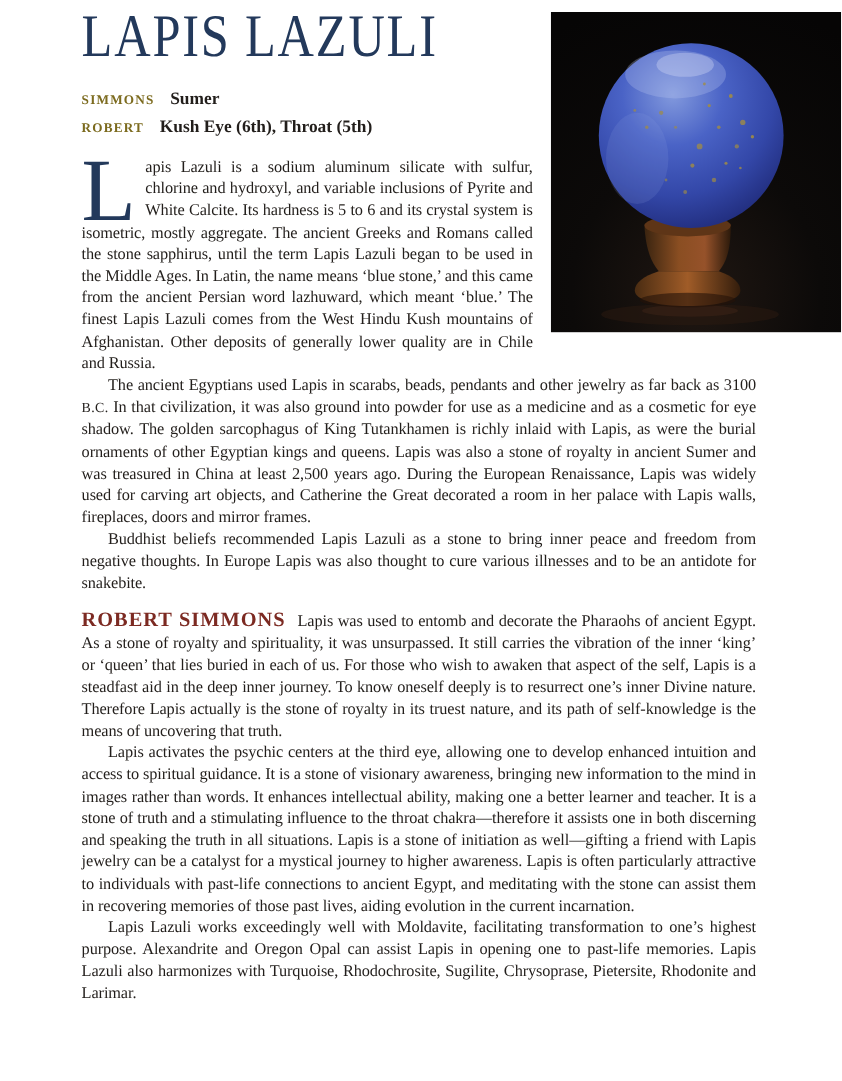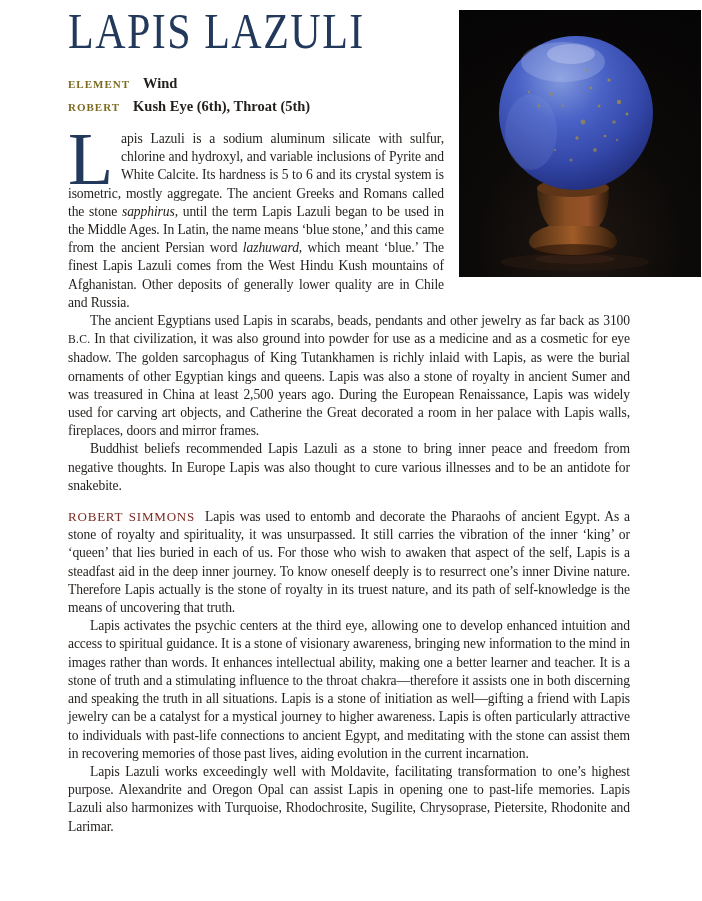--- a/index.html
+++ b/index.html
@@ -57,26 +57,26 @@
   .article p.indent{text-indent:22px;}
   .article p.gap{margin-top:13px;}
   .drop-cap{
     float:left;
     font-size:74px;line-height:54px;
     color:var(--navy);
     margin:2px 8px -6px 0;
   }
   .sec-heading{
     color:var(--maroon);
-    font-weight:normal;
-    font-size:13px;
+    font-weight:bold;
+    font-size:17px;
     letter-spacing:0.8px;
     margin-right:10px;
   }
-  .it{font-style:italic;}
+  .it{}
   .sc{font-size:0.85em;letter-spacing:0.3px;margin-top:23px;}
 </style>
 </head>
 <body>
 
 <div class="page">
 
   <div class="photo-spacer"></div>
 
   <div class="photo-frame">
@@ -144,21 +144,21 @@
         <circle cx="158" cy="130" r="1.1" opacity="0.8"></circle>
         <circle cx="128" cy="60" r="1.2" opacity="0.8"></circle>
       </g>
     </svg>
   </div>
 
   <h1 class="stone-title">LAPIS LAZULI</h1>
 
   <div class="kw-block">
     <div class="kw-row">
-      <span class="kw-label">ELEMENT</span><span>Wind</span>
+      <span class="kw-label">SIMMONS</span><span>Sumer</span>
     </div>
     <div class="kw-row">
       <span class="kw-label">ROBERT</span><span>Kush Eye (6th), Throat (5th)</span>
     </div>
   </div>
 
   <div class="article">
       <p><span class="drop-cap">L</span><span>apis Lazuli is a sodium aluminum silicate with sulfur, chlorine and hydroxyl, and variable inclusions of Pyrite and White Calcite. Its hardness is 5 to 6 and its crystal system is isometric, mostly aggregate. The ancient Greeks and Romans called the stone </span><span class="it">sapphirus,</span><span> until the term Lapis Lazuli began to be used in the Middle Ages. In Latin, the name means ‘blue stone,’ and this came from the ancient Persian word </span><span class="it">lazhuward,</span><span> which meant ‘blue.’ The finest Lapis Lazuli comes from the West Hindu Kush mountains of Afghanistan. Other deposits of generally lower quality are in Chile and Russia.</span></p>
       <p class="indent"><span>The ancient Egyptians used Lapis in scarabs, beads, pendants and other jewelry as far back as 3100 </span><span class="sc">B.C.</span><span> In that civilization, it was also ground into powder for use as a medicine and as a cosmetic for eye shadow. The golden sarcophagus of King Tutankhamen is richly inlaid with Lapis, as were the burial ornaments of other Egyptian kings and queens. Lapis was also a stone of royalty in ancient Sumer and was treasured in China at least 2,500 years ago. During the European Renaissance, Lapis was widely used for carving art objects, and Catherine the Great decorated a room in her palace with Lapis walls, fireplaces, doors and mirror frames.</span></p>
       <p class="indent"><span>Buddhist beliefs recommended Lapis Lazuli as a stone to bring inner peace and freedom from negative thoughts. In Europe Lapis was also thought to cure various illnesses and to be an antidote for snakebite.</span></p>

